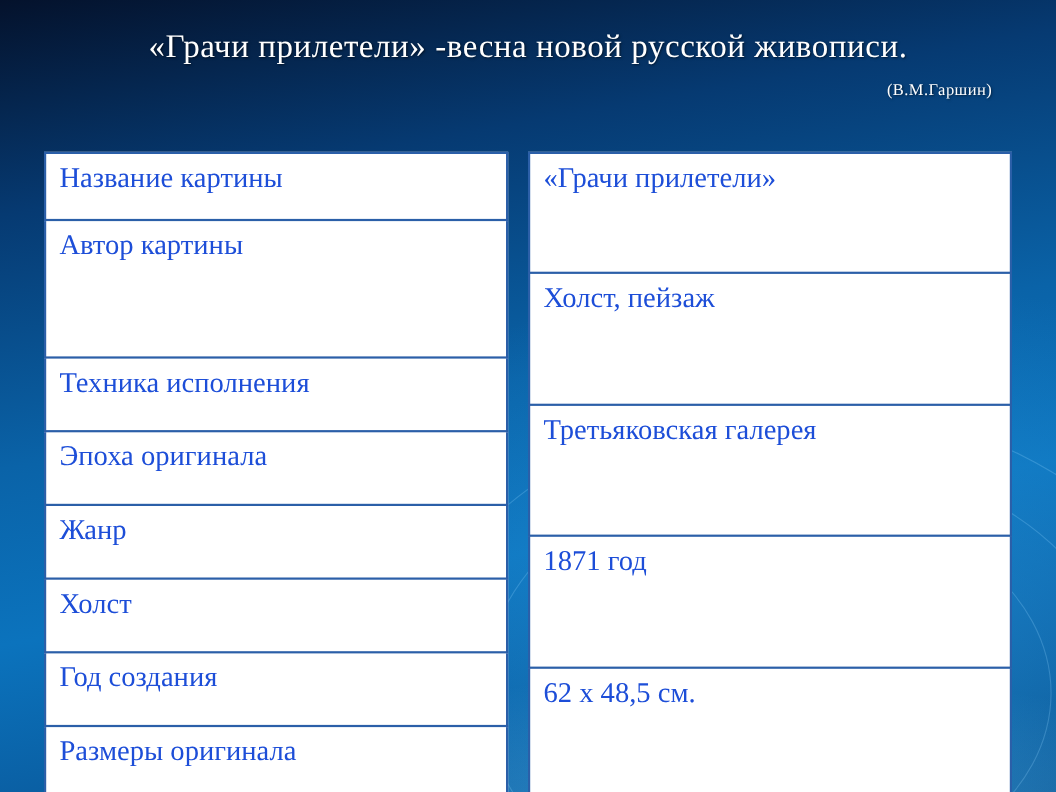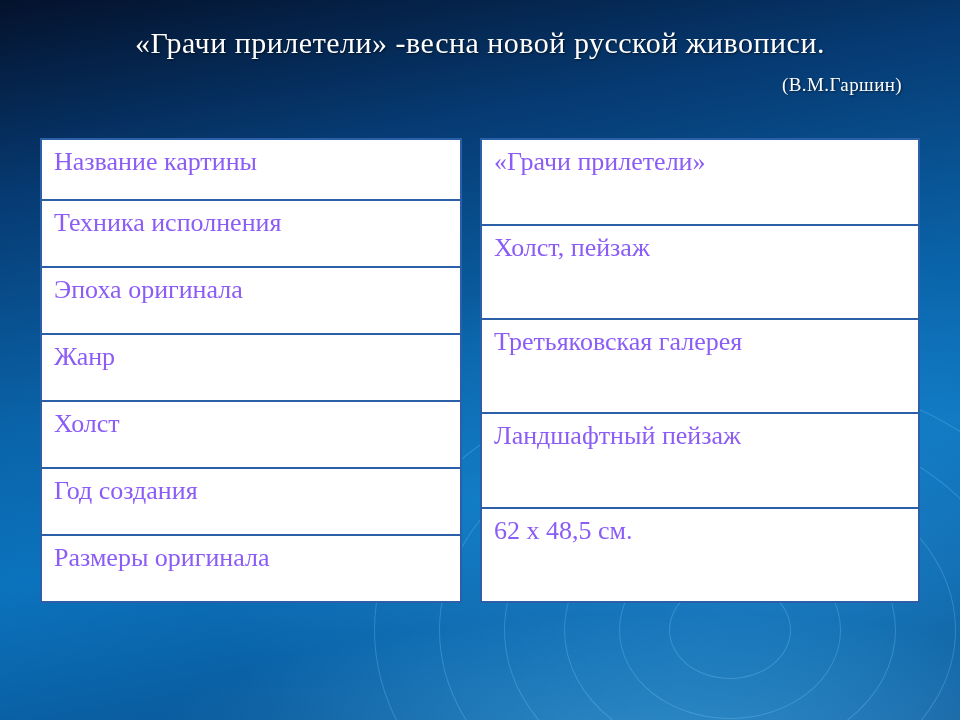--- a/index.html
+++ b/index.html
@@ -58,21 +58,21 @@
     font-size: 30px;
     letter-spacing: 0.5px;
     text-shadow: 1px 1px 2px rgba(0,0,0,0.55);
     white-space: nowrap;
   }
   .subtitle {
     position: absolute;
     top: 74px;
     right: 58px;
     color: #ffffff;
-    font-size: 19px;
+    font-size: 15px;
     letter-spacing: 0.4px;
     text-shadow: 1px 1px 2px rgba(0,0,0,0.5);
   }
   .tables {
     position: absolute;
     top: 138px;
     left: 40px;
     width: 880px;
     display: flex;
     gap: 18px;
@@ -81,21 +81,21 @@
     border-collapse: collapse;
     background: #ffffff;
     table-layout: fixed;
   }
   .tbl-left { width: 422px; }
   .tbl-right { width: 440px; }
   table, td {
     border: 2px solid #2b5fa8;
   }
   td {
-    color: #8b5cf6;
+    color: #1d4ed8;
     font-size: 26px;
     line-height: 1.25;
     padding: 6px 26px 7px 12px;
     vertical-align: top;
     font-family: "Liberation Serif", serif;
   }
   .r0 td { height: 46px; }
   .r1 td { height: 110px; }
   .r2 td, .r3 td, .r4 td, .r5 td, .r6 td, .r7 td { height: 52px; }
   .two-line { line-height: 1.3; }
@@ -119,20 +119,23 @@
   <div class="title">«Грачи прилетели» -весна новой русской живописи.</div>
   <div class="subtitle">(В.М.Гаршин)</div>
 
   <div class="tables">
 
     <table class="tbl-left">
       <tbody>
         <tr class="r0">
           <td>Название картины</td>
         </tr>
+        <tr class="r1">
+          <td>Автор картины</td>
+        </tr>
         <tr class="r2">
           <td>Техника исполнения</td>
         </tr>
         <tr class="r3">
           <td>Эпоха оригинала</td>
         </tr>
         <tr class="r4">
           <td>Жанр</td>
         </tr>
         <tr class="r5">
@@ -151,22 +154,22 @@
       <tbody>
         <tr class="r0">
           <td>«Грачи прилетели»</td>
         </tr>
         <tr class="r2">
           <td>Холст, пейзаж</td>
         </tr>
         <tr class="r3">
           <td>Третьяковская галерея</td>
         </tr>
-        <tr class="r4">
-          <td>Ландшафтный пейзаж</td>
+        <tr class="r6">
+          <td>1871 год</td>
         </tr>
         <tr class="r7">
           <td>62 х 48,5 см.</td>
         </tr>
       </tbody>
     </table>
 
   </div>
 </div>
 

